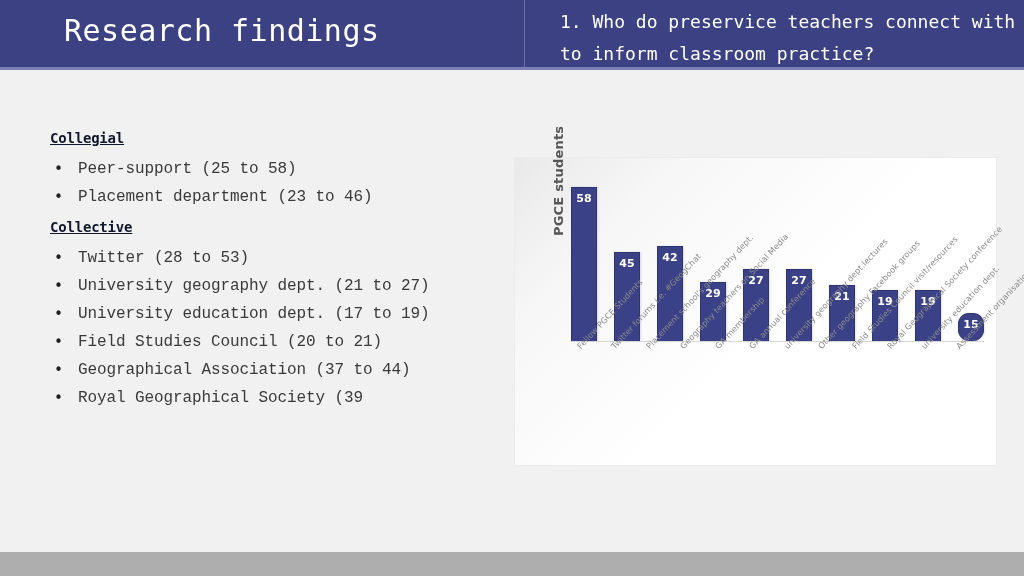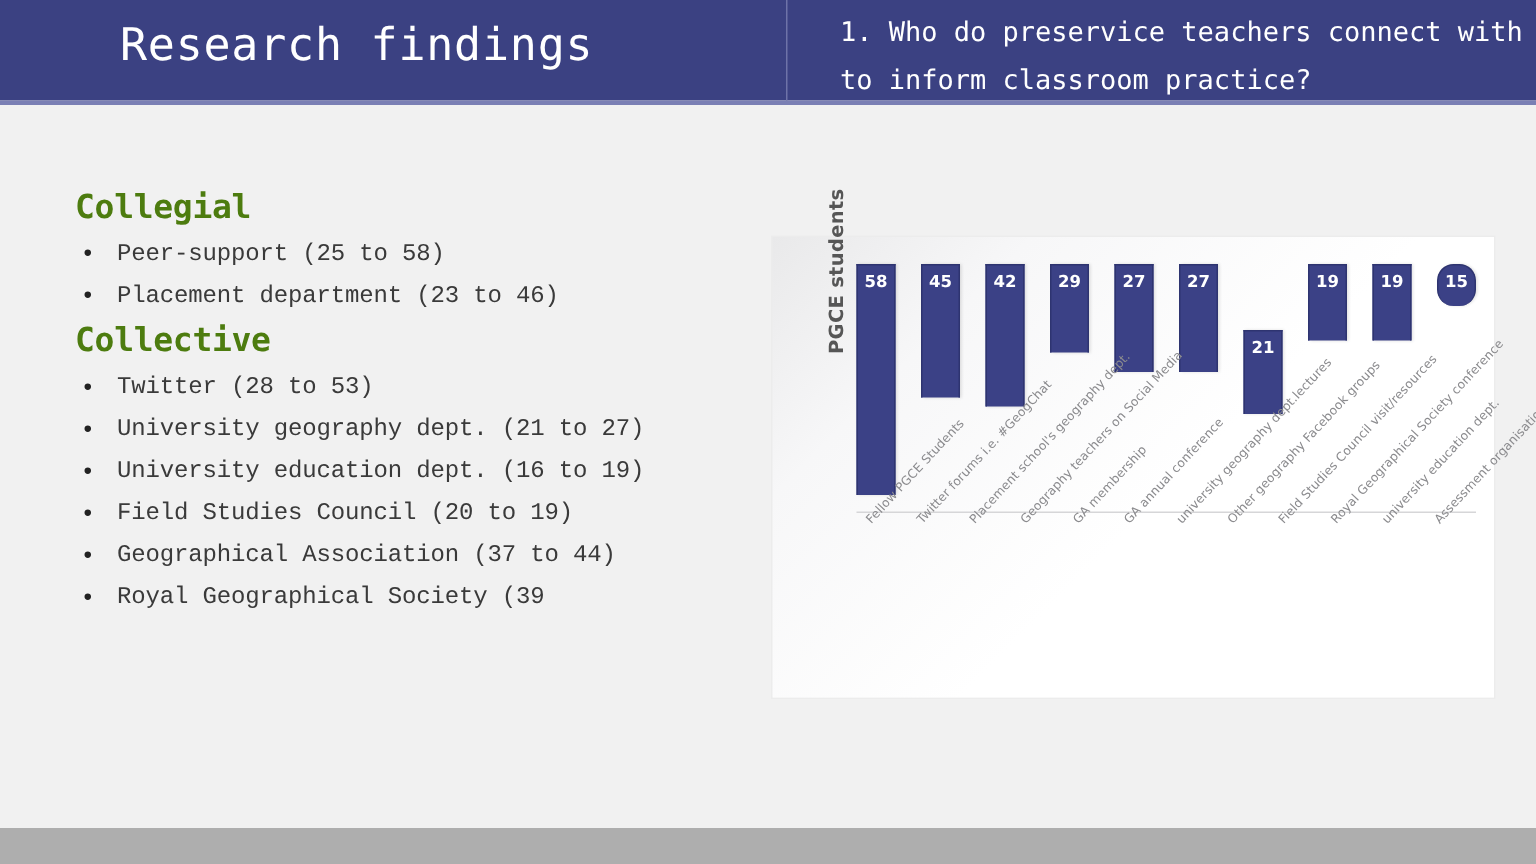--- a/index.html
+++ b/index.html
@@ -27,21 +27,21 @@
   }
   .header-band-underline {
     position:absolute;
     left:0; top:67px;
     width:1024px; height:3px;
     background:#7a7fb4;
   }
 
   .slide-title {
     position:absolute;
-    left:80px; top:13px;
+    left:64px; top:13px;
     font-family:"DejaVu Sans Mono", monospace;
     font-size:30px;
     font-weight:300;
     letter-spacing:0.5px;
     color:#ffffff;
     white-space:nowrap;
   }
 
   .header-divider {
     position:absolute;
@@ -64,25 +64,26 @@
 
   
   .content-col {
     position:absolute;
     left:50px; top:122px;
     width:400px;
   }
 
   .section-head {
     font-family:"DejaVu Sans Mono", monospace;
-    font-size:22px;
+    font-size:14px;
     font-weight:bold;
-    color:#4d7c0f;
+    color:#0f172a;
     line-height:33px;
     letter-spacing:-0.2px;
+    text-decoration:underline;
   }
 
   .bullet-row {
     display:flex;
     align-items:flex-start;
     line-height:28px;
   }
   .bullet-dot {
     flex:0 0 auto;
     width:28px;
@@ -140,20 +141,21 @@
     top:18px;
     right:12px;
     height:165px;
   }
 
   .bars {
     position:absolute;
     left:0; right:0; bottom:0;
     height:165px;
     display:flex;
+    align-items:flex-end;
     justify-content:space-between;
   }
 
   .bar-wrap {
     position:relative;
     width:26px;
     display:flex;
     flex-direction:column;
     justify-content:flex-start;
     align-items:center;
@@ -240,25 +242,25 @@
       <div class="bullet-row">
         <span class="bullet-dot">•</span>
         <span class="bullet-text">Twitter (28 to 53)</span>
       </div>
       <div class="bullet-row">
         <span class="bullet-dot">•</span>
         <span class="bullet-text">University geography dept. (21 to 27)</span>
       </div>
       <div class="bullet-row">
         <span class="bullet-dot">•</span>
-        <span class="bullet-text">University education dept. (16 to 19)</span>
-      </div>
-      <div class="bullet-row">
-        <span class="bullet-dot">•</span>
-        <span class="bullet-text">Field Studies Council (20 to 19)</span>
+        <span class="bullet-text">University education dept. (17 to 19)</span>
+      </div>
+      <div class="bullet-row">
+        <span class="bullet-dot">•</span>
+        <span class="bullet-text">Field Studies Council (20 to 21)</span>
       </div>
       <div class="bullet-row">
         <span class="bullet-dot">•</span>
         <span class="bullet-text">Geographical Association (37 to 44)</span>
       </div>
       <div class="bullet-row">
         <span class="bullet-dot">•</span>
         <span class="bullet-text">Royal Geographical Society (39</span>
       </div>
     </div>

